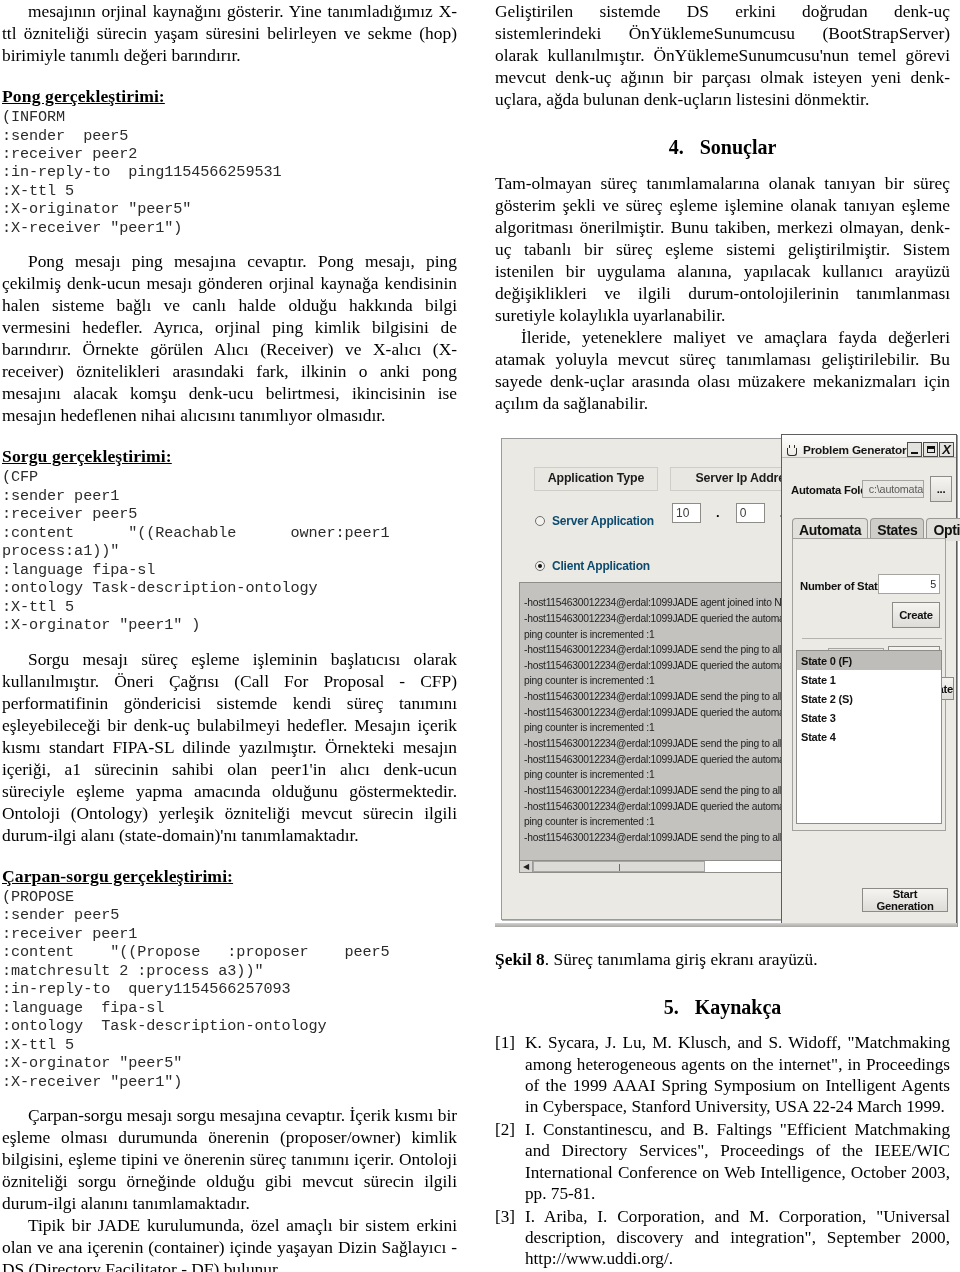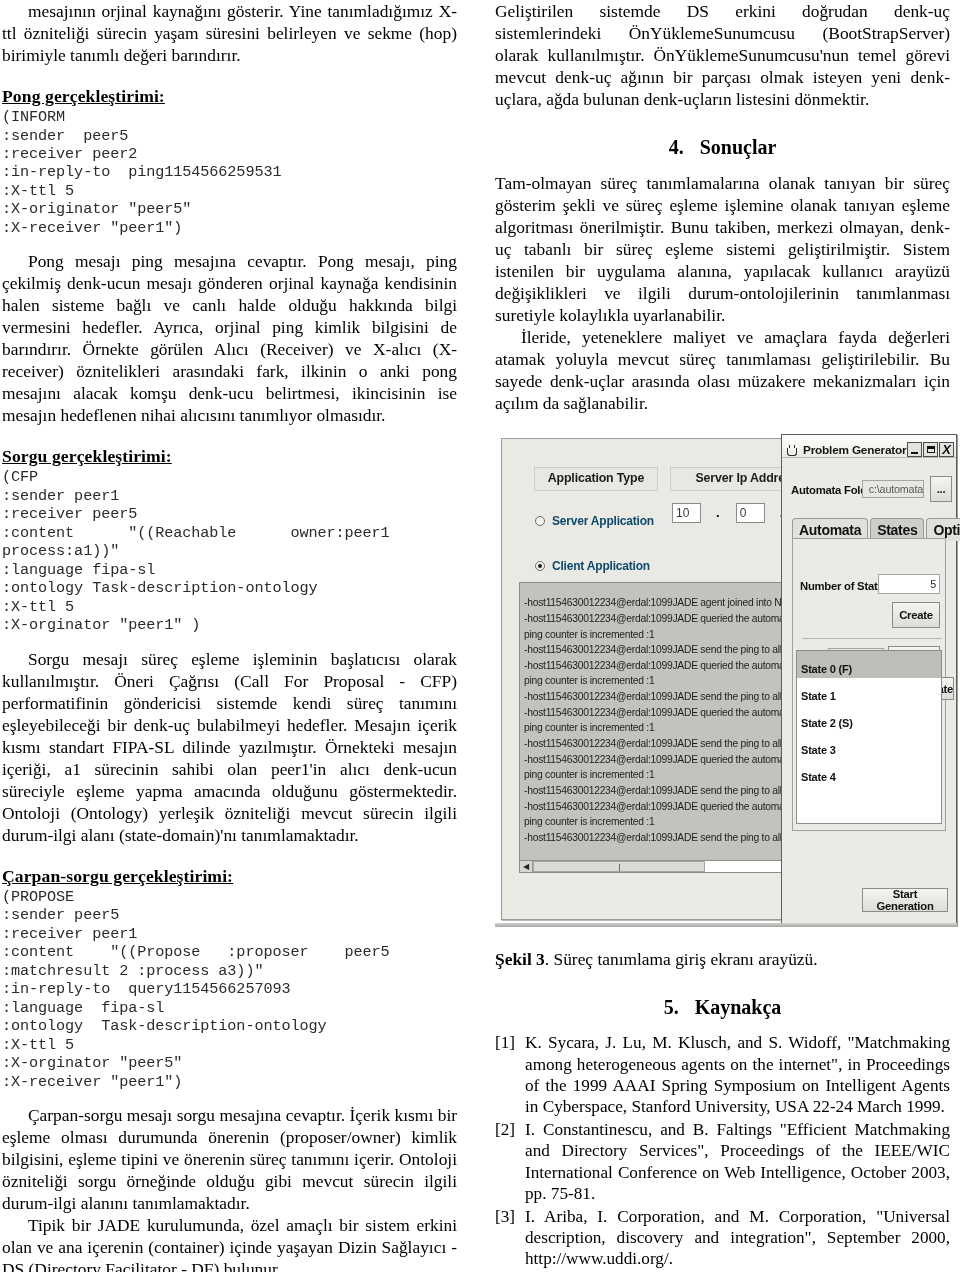--- a/index.html
+++ b/index.html
@@ -302,21 +302,21 @@
     position: absolute; height: 1px; background: #b6b4b0;
   }
   .listbox {
     position: absolute;
     left: 14px; top: 192px; width: 146px; height: 174px;
     background: #ffffff; border: 1px solid #8e8c88;
     box-sizing: border-box; overflow: hidden;
   }
   .litem {
     font-size: 11px; font-weight: bold; color: #111;
-    padding: 11px 0 1px 4px; line-height: 15px;
+    padding: 3px 0 1px 4px; line-height: 15px;
     letter-spacing: -0.2px;
   }
   .litem.sel { background: #bfbdb9; }
   .fig-underline {
     position: absolute; left: 0; top: 489px; width: 462px; height: 4px;
     background: linear-gradient(#d3d1cd,#a9a7a3);
   }
 </style>
 </head>
 <body>
@@ -506,21 +506,21 @@
           <div class="btn" style="left:80px; top:430px; width:86px; height:24px;">Start Generation</div>
         </div>
       </div>
 
       <div class="fig-underline"></div>
     </div>
 
     <div class="gap-md"></div>
 
     <p class="caption">
-      <b>Şekil 3</b><span>. Süreç tanımlama giriş ekranı arayüzü.</span>
+      <b>Şekil 8</b><span>. Süreç tanımlama giriş ekranı arayüzü.</span>
     </p>
 
     <div class="gap-lg"></div>
 
     <p class="numhead">
       <span class="num">5.</span><span>Kaynakça</span>
     </p>
 
     <div class="gap-sm"></div>
 

